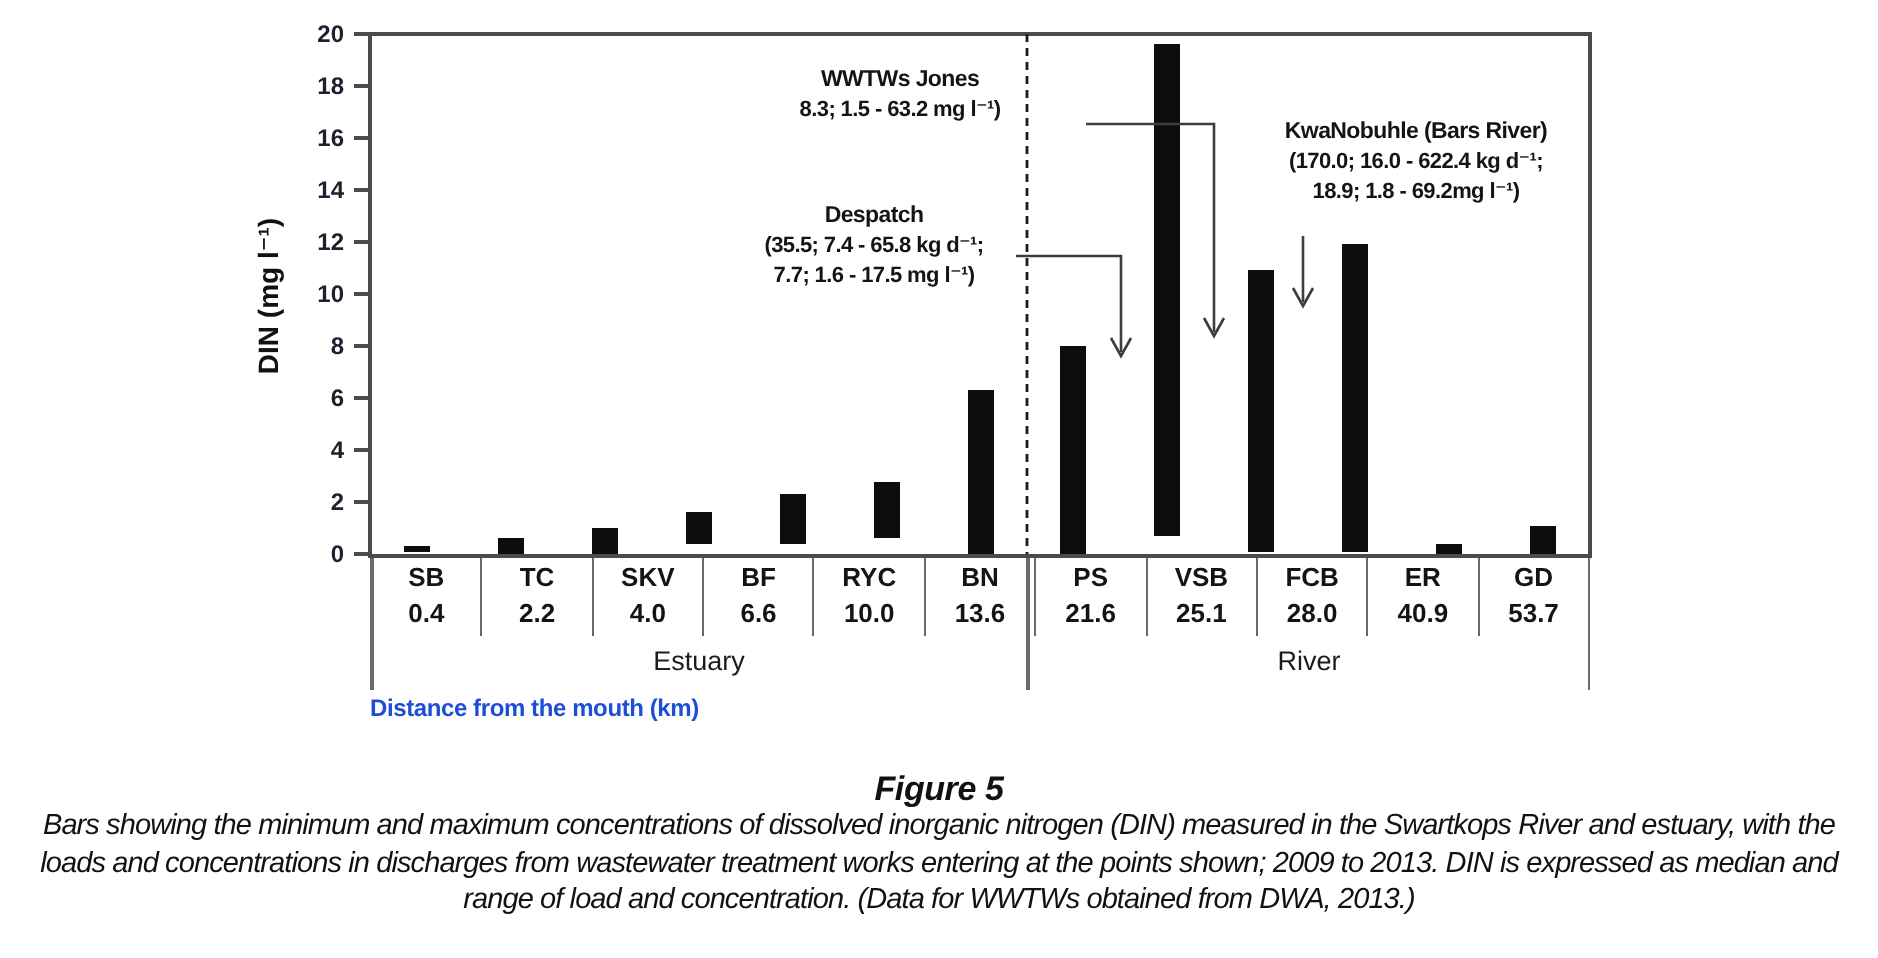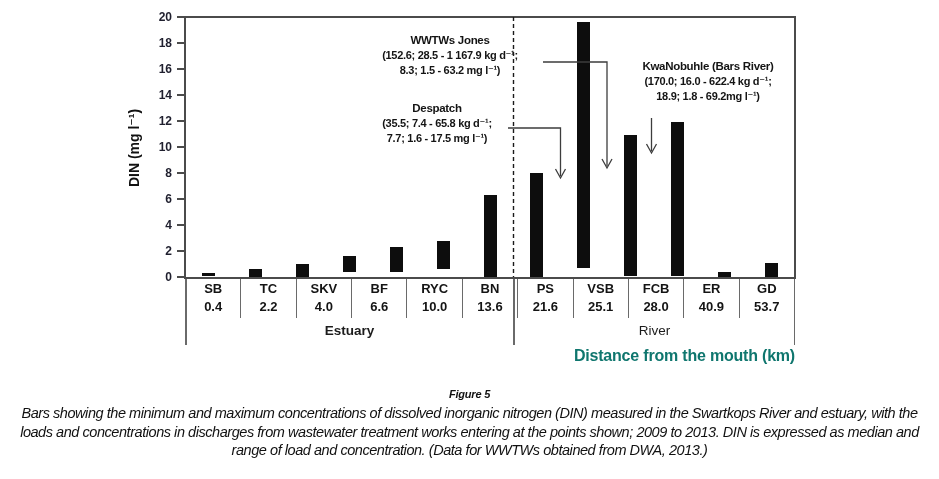--- a/index.html
+++ b/index.html
@@ -40,36 +40,36 @@
   .station-cell:first-child{border-left:1px solid #6a6a6a;}
   .station-code,.station-dist{
     font-size:13px;font-weight:bold;color:#141414;line-height:18px;white-space:nowrap;
   }
   .group-sep{position:absolute;top:279px;width:1.5px;height:66px;background:#6a6a6a;}
   .group-label{
     position:absolute;top:322px;height:18px;
     text-align:center;font-size:13.5px;color:#1c1c1c;line-height:18px;
   }
   .x-axis-title{
-    position:absolute;left:185px;top:347px;width:610px;text-align:right;
-    font-size:16px;font-weight:bold;color:#0f766e;letter-spacing:-0.2px;
+    position:absolute;left:185px;top:347px;width:610px;text-align:left;
+    font-size:12px;font-weight:bold;color:#1d4ed8;letter-spacing:-0.2px;
   }
   .annotation{
     position:absolute;text-align:center;
     font-size:11px;font-weight:bold;color:#141414;
     line-height:15px;letter-spacing:-0.3px;white-space:nowrap;
   }
   .annotation .ann-title{font-size:11.5px;}
   .overlay-svg{position:absolute;left:0;top:0;pointer-events:none;}
   .caption{
     position:absolute;left:0;top:385px;width:939px;text-align:center;
     font-style:italic;color:#111;
   }
   .caption-title{
-    font-size:11px;font-weight:bold;line-height:19px;letter-spacing:-0.2px;
+    font-size:17px;font-weight:bold;line-height:19px;letter-spacing:-0.2px;
   }
   .caption-line{
     font-size:14.5px;line-height:18.5px;letter-spacing:-0.45px;white-space:nowrap;
   }
 </style>
 </head>
 <body>
 
 <div class="figure">
 
@@ -110,21 +110,20 @@
       <div class="bar" style="left: 530.423px; top: 173px; height: 104px; background: rgb(13, 13, 13);"></div>
       <div class="bar" style="left: 577.346px; top: 22.2px; height: 245.7px; background: rgb(13, 13, 13);"></div>
       <div class="bar" style="left: 624.269px; top: 135.3px; height: 141.05px; background: rgb(13, 13, 13);"></div>
       <div class="bar" style="left: 671.192px; top: 122.3px; height: 154.05px; background: rgb(13, 13, 13);"></div>
       <div class="bar" style="left: 718.115px; top: 271.8px; height: 5.2px; background: rgb(13, 13, 13);"></div>
       <div class="bar" style="left: 765.038px; top: 262.7px; height: 14.3px; background: rgb(13, 13, 13);"></div>
     </div>
 
   <div class="annotation" style="left:340px;top:33px;width:220px;">
     <div class="ann-title">WWTWs Jones</div>
-    <div>(152.6; 28.5 - 1 167.9 kg d⁻¹;</div>
     <div>8.3; 1.5 - 63.2 mg l⁻¹)</div>
   </div>
 
   <div class="annotation" style="left:347px;top:101px;width:180px;">
     <div class="ann-title">Despatch</div>
     <div>(35.5; 7.4 - 65.8 kg d⁻¹;</div>
     <div>7.7; 1.6 - 17.5 mg l⁻¹)</div>
   </div>
 
   <div class="annotation" style="left:618px;top:59px;width:180px;">
@@ -189,21 +188,21 @@
       <div class="station-cell">
         <div class="station-code">GD</div>
         <div class="station-dist">53.7</div>
       </div>
     </div>
 
   <div class="group-sep" style="left:185px;"></div>
   <div class="group-sep" style="left:513px;"></div>
   <div class="group-sep" style="left:793.5px;"></div>
 
-  <div class="group-label" style="left:185px;width:329px;font-weight:bold;">Estuary</div>
+  <div class="group-label" style="left:185px;width:329px;">Estuary</div>
   <div class="group-label" style="left:514px;width:281px;">River</div>
 
   <div class="x-axis-title">Distance from the mouth (km)</div>
 
   <div class="caption">
     <div class="caption-title">Figure 5</div>
     <div class="caption-line">Bars showing the minimum and maximum concentrations of dissolved inorganic nitrogen (DIN) measured in the Swartkops River and estuary, with the</div>
     <div class="caption-line">loads and concentrations in discharges from wastewater treatment works entering at the points shown; 2009 to 2013. DIN is expressed as median and</div>
     <div class="caption-line">range of load and concentration. (Data for WWTWs obtained from DWA, 2013.)</div>
   </div>

